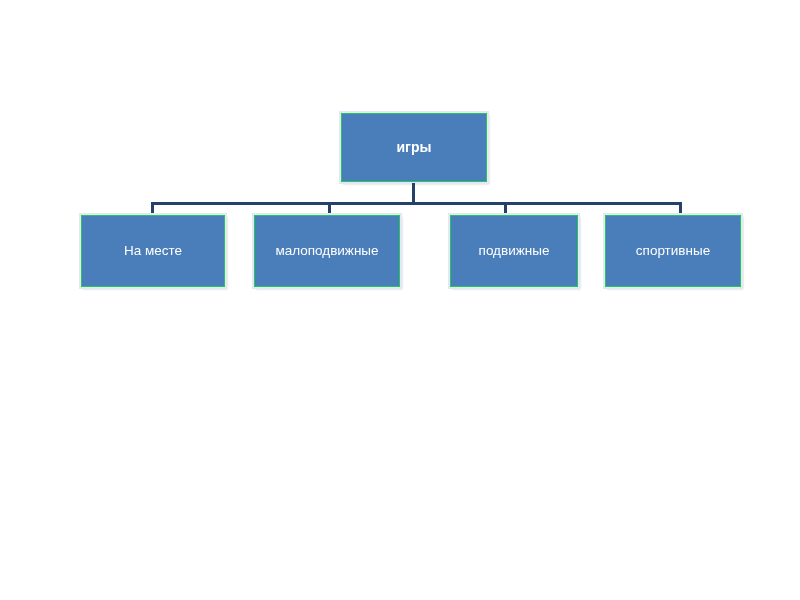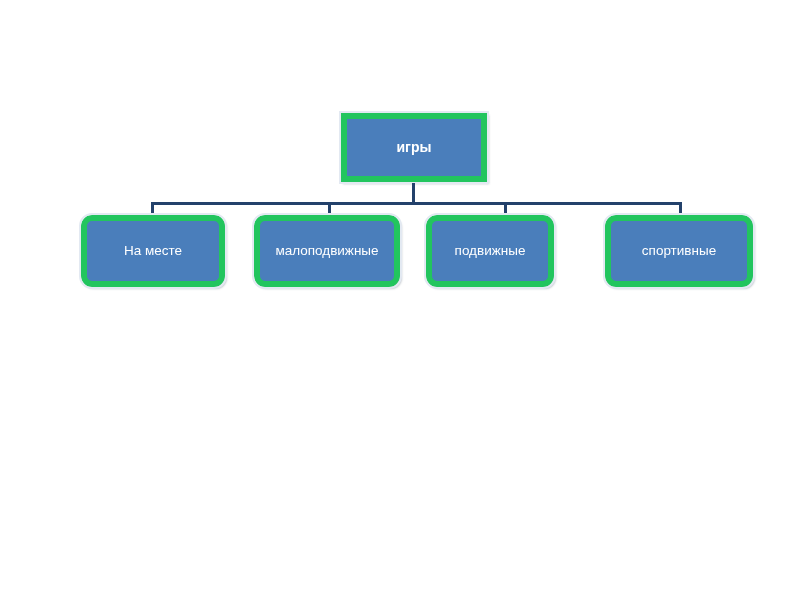--- a/index.html
+++ b/index.html
@@ -23,21 +23,21 @@
     width: 800px;
     height: 600px;
     background: #ffffff;
   }
 
   
   .node {
     position: absolute;
     box-sizing: border-box;
     background: #4A7EBB;
-    border: 6px solid #22c55e;
+    border: 1px solid #22c55e;
     outline: 2px solid #E3E9F2;
     display: flex;
     align-items: center;
     justify-content: center;
     color: #ffffff;
     text-align: center;
     line-height: 1.15;
     box-shadow: 2px 2px 2px rgba(120, 130, 145, 0.45);
   }
 
@@ -48,27 +48,26 @@
     height: 69px;
     font-size: 14px;
     font-weight: bold;
   }
 
   .node-child {
     top: 215px;
     height: 72px;
     font-size: 13.5px;
     font-weight: normal;
-    border-radius: 11px;
   }
 
   .node-c1 { left: 81px;  width: 144px; }
   .node-c2 { left: 254px; width: 146px; }
-  .node-c3 { left: 426px; width: 128px; align-items: center; }
-  .node-c4 { left: 605px; width: 148px; }
+  .node-c3 { left: 450px; width: 128px; align-items: center; }
+  .node-c4 { left: 605px; width: 136px; }
 
   
   .conn {
     position: absolute;
     background: #23416B;
   }
   
   .conn-root-stem {
     left: 412px;
     top: 183px;

